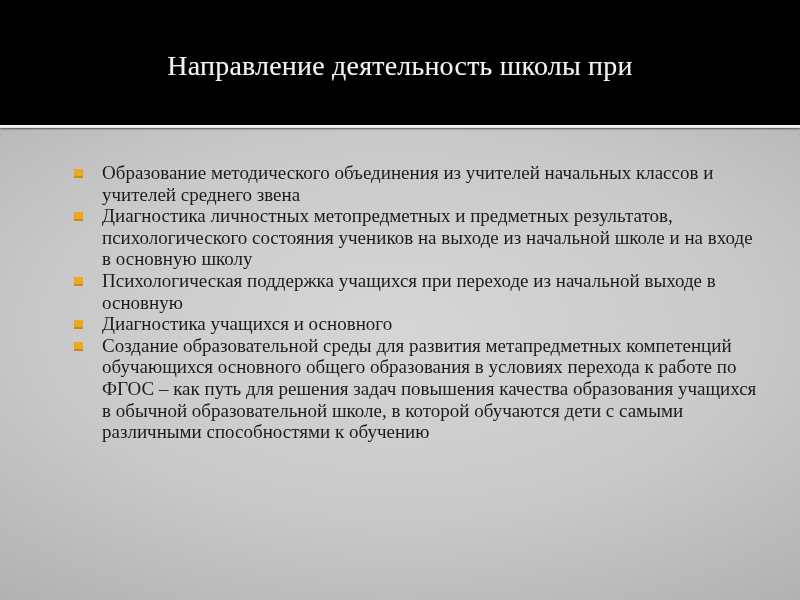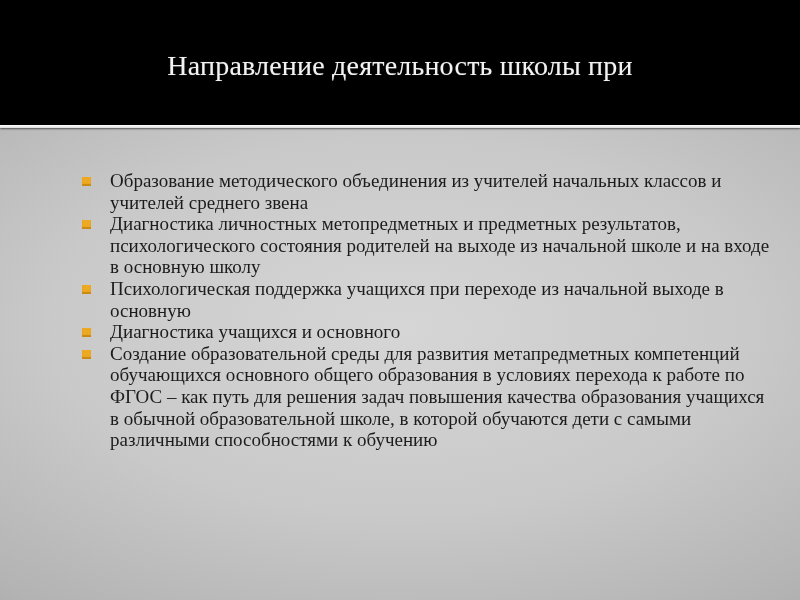--- a/index.html
+++ b/index.html
@@ -44,21 +44,21 @@
   
   .slide-body {
     height: 472px;
     background: radial-gradient(ellipse 115% 105% at 50% 42%,
                 #d6d6d6 0%, #c9c9c9 38%, #b3b3b3 68%, #8c8c8c 100%);
     box-sizing: border-box;
     padding: 26px 30px 0 66px;
   }
   .bullet-list {
     list-style: none;
-    margin: 16px;
+    margin: 8px;
     padding: 0;
     width: 692px;
     font-size: 19px;
     line-height: 21.6px;
     color: #1c1c1c;
   }
   .bullet-list li {
     position: relative;
     padding-left: 28px;
   }
@@ -89,21 +89,21 @@
     <ul class="bullet-list">
       <li>
         <span class="bullet-marker"></span>
         <span>Образование методического объединения из учителей начальных классов и учителей среднего звена</span>
       </li>
       <li>
         <span class="bullet-marker"></span>
       </li>
       <li>
         <span class="bullet-marker"></span>
-        <span>Диагностика личностных метопредметных  и предметных результатов, психологического состояния родителей на выходе из начальной школе и на входе в основную школу</span>
+        <span>Диагностика личностных метопредметных  и предметных результатов, психологического состояния учеников на выходе из начальной школе и на входе в основную школу</span>
       </li>
       <li>
         <span class="bullet-marker"></span>
         <span>Психологическая поддержка учащихся при переходе из начальной выходе в основную</span>
       </li>
       <li>
         <span class="bullet-marker"></span>
         <span>Диагностика учащихся и основного</span>
       </li>
       <li>

